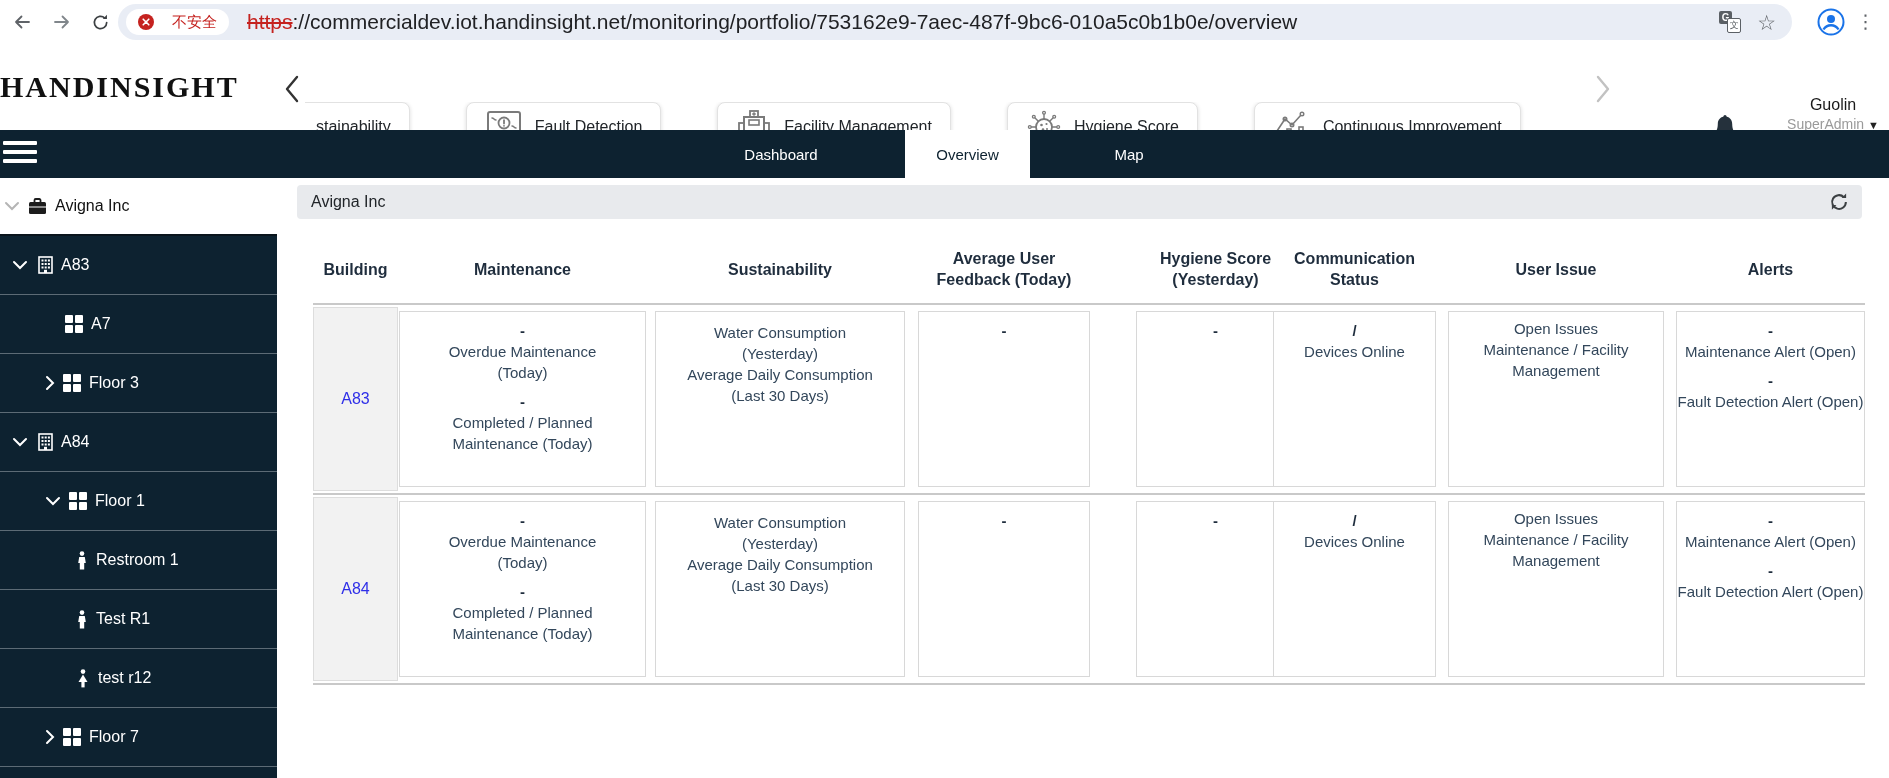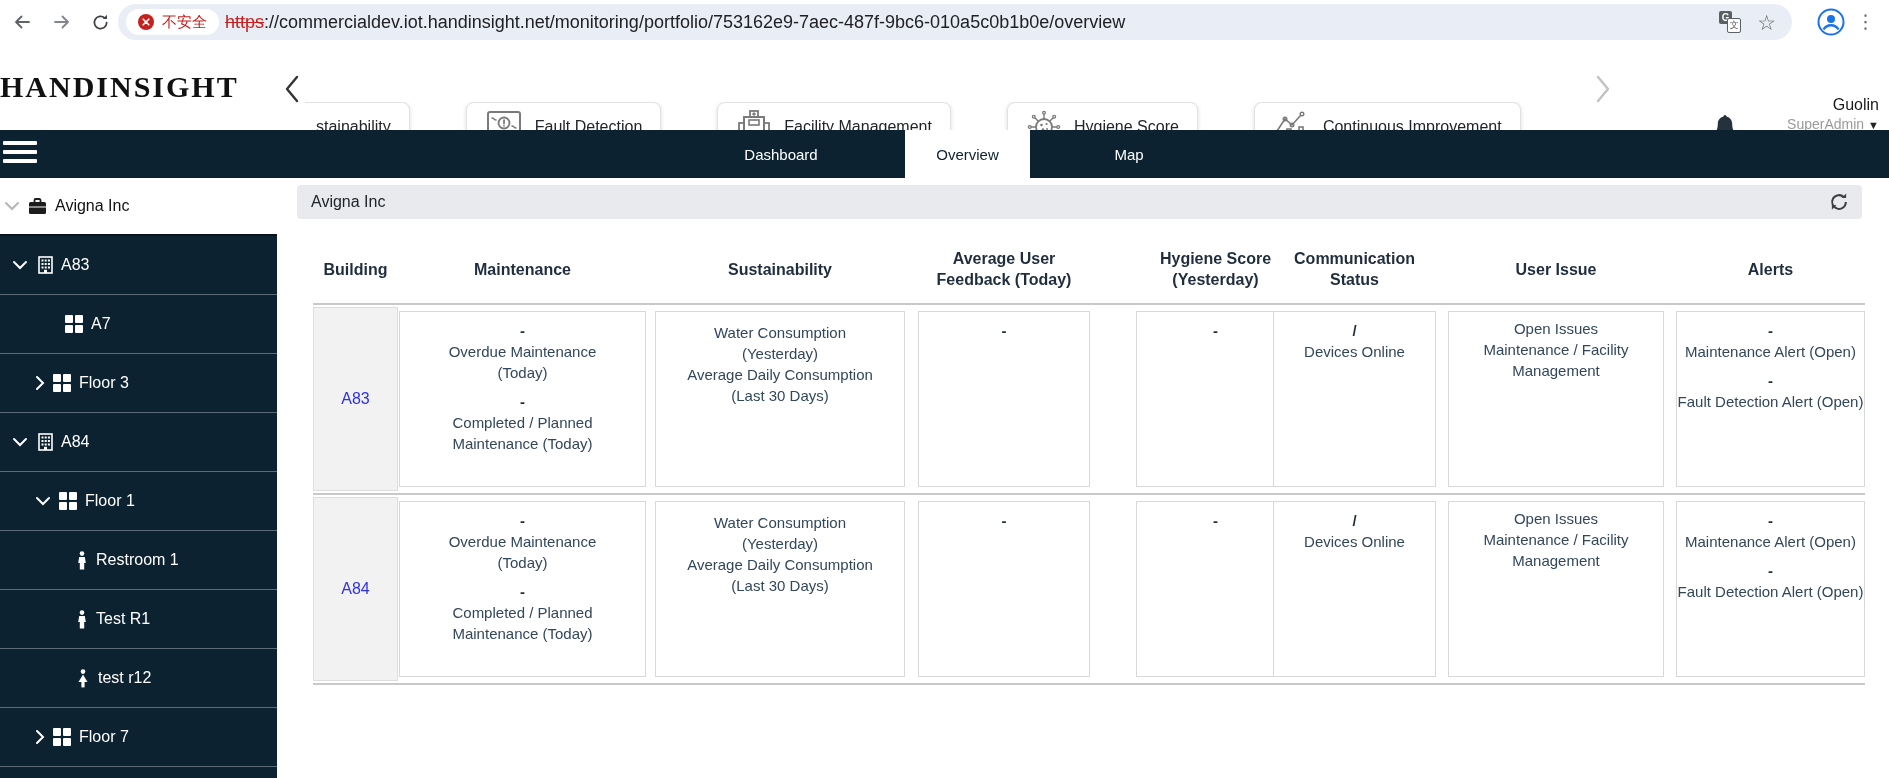--- a/index.html
+++ b/index.html
@@ -3,44 +3,44 @@
 <meta charset="utf-8">
 <style>
   html,body{margin:0;padding:0;background:#fff;}
   .page{position:relative;width:1889px;height:778px;overflow:hidden;font-family:"Liberation Sans",sans-serif;background:#fff;}
   svg{display:block}
 
   
   .chrome{position:absolute;left:0;top:0;width:1889px;height:44px;background:#fff;}
   .chrome .navbtn{position:absolute;top:6px;width:32px;height:32px;display:flex;align-items:center;justify-content:center;border-radius:50%;}
   .urlbar{position:absolute;left:118px;top:4px;width:1674px;height:36px;background:#e9edf5;border-radius:18px;display:flex;align-items:center;}
-  .sec-badge{display:flex;align-items:center;gap:8px;background:#fff;border-radius:14px;height:26px;padding:0 12px;margin-left:8px;}
+  .sec-badge{display:flex;align-items:center;gap:18px;background:#fff;border-radius:14px;height:26px;padding:0 12px;margin-left:8px;}
   .sec-badge .txt{color:#c5221f;font-size:15px;}
-  .url-text{margin-left:6px;font-size:18px;color:#202124;white-space:nowrap;}
+  .url-text{margin-left:18px;font-size:21px;color:#202124;white-space:nowrap;}
   .url-text .struck{color:#c5221f;text-decoration:line-through;}
   .urlbar .right-icons{margin-left:auto;display:flex;align-items:center;gap:16px;padding-right:16px;}
   .star{font-size:21px;color:#5f6368;line-height:1;}
   .gt-wrap{position:relative;width:22px;height:22px;}
   .gt-a{position:absolute;left:0;top:0;width:13px;height:13px;background:#5b6065;border-radius:2px;color:#fff;font-size:10px;font-weight:bold;display:flex;align-items:center;justify-content:center;}
   .gt-b{position:absolute;right:0;bottom:0;width:12px;height:13px;background:#fff;border:1px solid #5b6065;border-radius:2px;color:#5b6065;font-size:9px;display:flex;align-items:center;justify-content:center;}
   .profile{position:absolute;right:44px;top:8px;}
   .kebab{position:absolute;right:14px;top:6px;font-size:19px;color:#5f6368;line-height:32px;}
 
   
   .appheader{position:absolute;left:0;top:44px;width:1889px;height:86px;background:#fff;}
   .logo{position:absolute;left:0px;top:26px;font-family:"Liberation Serif",serif;font-weight:700;font-size:30px;letter-spacing:2px;color:#111;}
   .car-prev{position:absolute;left:283px;top:30px;color:#333;}
   .car-next{position:absolute;left:1594px;top:30px;color:#c2c2c2;}
   .cards{position:absolute;left:305px;top:58px;height:52px;display:flex;gap:56px;overflow:hidden;width:1280px;}
   .card{background:#fff;border:1px solid #e2e2e2;border-radius:8px;box-shadow:0 1px 4px rgba(0,0,0,.14);display:flex;align-items:center;gap:12px;padding:0 18px;height:50px;box-sizing:border-box;white-space:nowrap;}
   .card .lbl{font-size:16px;color:#212529;}
   .card.clipped{margin-left:-60px;padding-left:70px;}
   .card .ticon{color:#777;}
   .bell{position:absolute;left:1712px;top:70px;color:#25313c;}
-  .usermenu{position:absolute;right:10px;top:52px;text-align:right;}
+  .usermenu{position:absolute;right:10px;top:52px;text-align:center;}
   .usermenu .uname{font-size:16px;color:#1a1a1a;}
   .usermenu .urole{font-size:14px;color:#9a9a9a;margin-top:2px;}
   .usermenu .caret{color:#222;font-size:11px;margin-left:4px;}
 
   
   .navbar{position:absolute;left:0;top:130px;width:1889px;height:48px;background:#0d2230;}
   .hamburger{position:absolute;left:3px;top:11px;width:34px;cursor:pointer;}
   .hamburger span{display:block;height:4px;background:#fff;margin-bottom:5px;border-radius:1px;}
   .ntab{position:absolute;top:0;height:48px;display:flex;align-items:center;justify-content:center;color:#fff;font-size:15px;}
   .ntab.active{background:#fff;color:#0d2230;}
@@ -50,21 +50,21 @@
   .sb-root{height:56px;background:#fff;border-bottom:2px solid #0a141c;display:flex;align-items:center;color:#111;font-size:16px;}
   .sb-root .chev{margin-left:4px;color:#b5b5b5;}
   .sb-root .bicon{margin-left:8px;color:#1c1c1c;}
   .sb-root .lbl{margin-left:8px;}
   .sb-item{height:58px;border-bottom:1px solid #5c6b75;display:flex;align-items:center;color:#fff;font-size:16px;}
   .sb-item .chev{color:#fff;flex:0 0 auto;}
   .sb-item .icon{flex:0 0 auto;}
   .sb-item .lbl{margin-left:8px;}
   .lv-building{padding-left:12px;}
   .lv-building .icon{margin-left:10px;}
-  .lv-floor{padding-left:35px;}
+  .lv-floor{padding-left:45px;}
   .lv-floor .icon{margin-left:8px;}
   .lv-floor.nochev{padding-left:57px;}
   .lv-restroom{padding-left:76px;}
   .grid4{display:grid;grid-template-columns:8px 8px;grid-template-rows:8px 8px;gap:2px;}
   .grid4 i{background:#fff;border-radius:1px;}
 
   
   .main{position:absolute;left:277px;top:178px;width:1612px;height:600px;background:#fff;}
   .titlebar{position:absolute;left:20px;top:7px;width:1565px;height:34px;background:#e8eaed;border-radius:4px;display:flex;align-items:center;}
   .titlebar .lbl{margin-left:14px;font-size:16px;color:#212529;}

